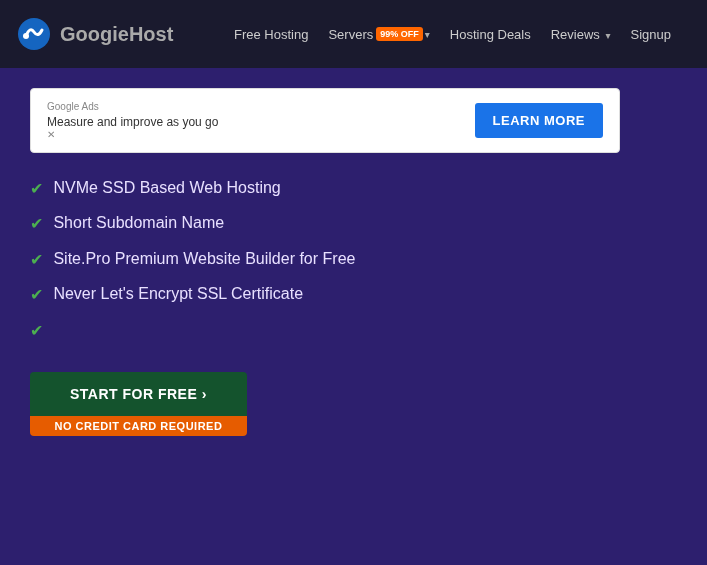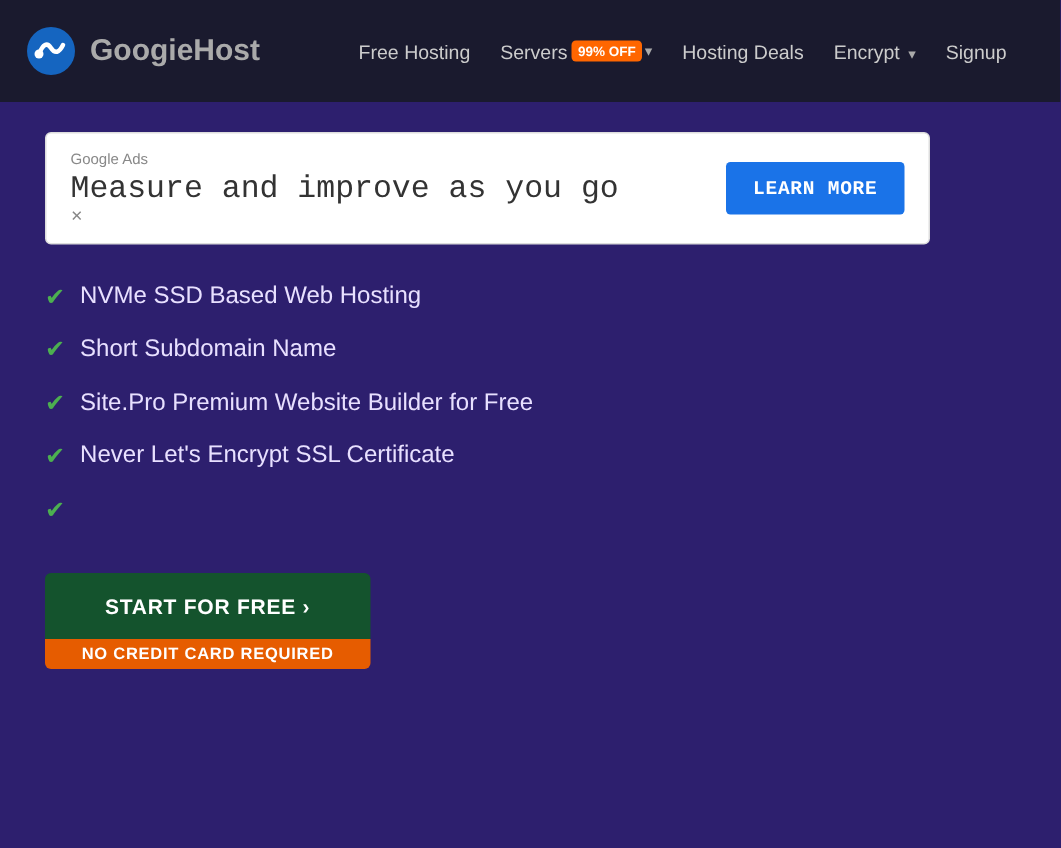--- a/index.html
+++ b/index.html
@@ -97,38 +97,36 @@
     .ad-label {
       font-size: 10px;
       color: #888;
       margin-bottom: 3px;
     }
     .ad-label-x {
       font-size: 10px;
       color: #888;
     }
     .ad-text {
-      font-size: 21px;
+      font-size: 12px;
       color: #333;
       font-weight: normal;
-      font-family: Liberation Mono, monospace;
     }
     .ad-learn-btn {
       background: #1a73e8;
       color: #fff;
       font-size: 13px;
       font-weight: bold;
       padding: 10px 18px;
       border: none;
       border-radius: 3px;
       cursor: pointer;
       white-space: nowrap;
       text-transform: uppercase;
       letter-spacing: 0.5px;
-      font-family: Liberation Mono, monospace;
     }
 
     
     .hero-heading {
       font-size: 48px;
       font-weight: 900;
       color: #fff;
       line-height: 1.1;
       margin-bottom: 28px;
       max-width: 680px;
@@ -212,21 +210,21 @@
 
   <div class="nav-links">
     <a class="nav-link">Free Hosting</a>
     <a class="nav-link servers-nav">
       <span>Servers</span>
       <span class="servers-badge">99% OFF</span>
       <span class="nav-arrow">▾</span>
     </a>
     <a class="nav-link">Hosting Deals</a>
     <a class="nav-link">
-      <span>Encrypt</span>
+      <span>Reviews</span>
       <span class="nav-arrow">▾</span>
     </a>
     <a class="nav-link">Signup</a>
   </div>
 
 </nav>
 
 <div class="main-content">
 
   

